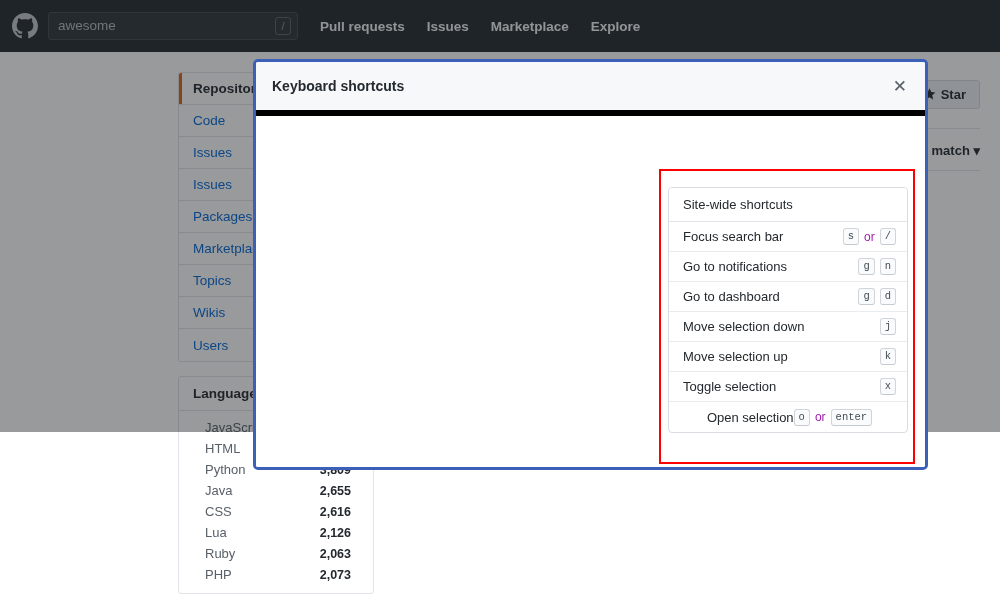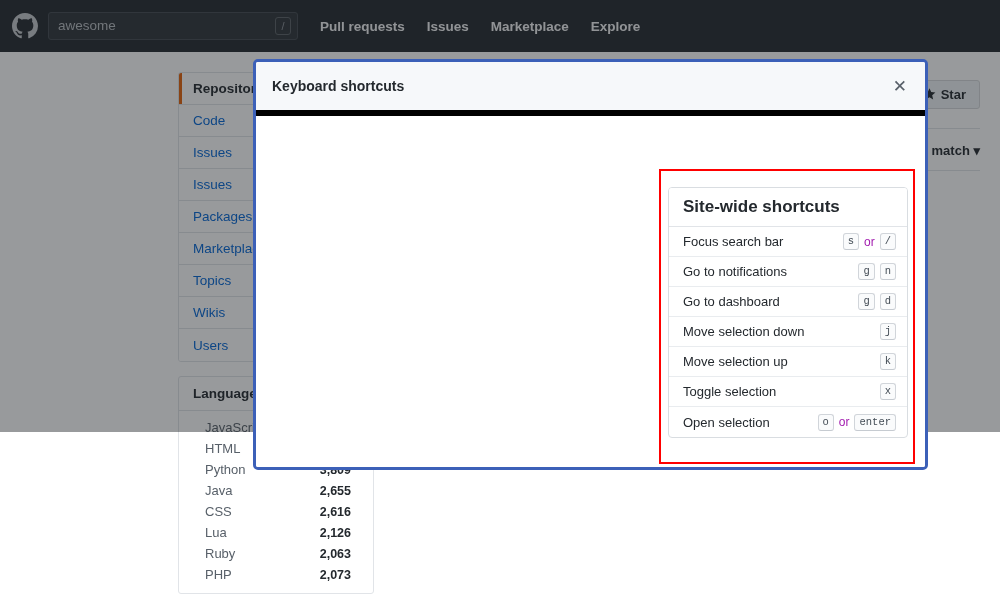--- a/index.html
+++ b/index.html
@@ -112,29 +112,29 @@
   #redbox {
     position: absolute; left: 403px; top: 53px; width: 256px; height: 295px;
     border: 2px solid #ff0000;
   }
 
   .shortcut-card {
     position: absolute; left: 412px; top: 71px; width: 240px;
     border: 1px solid #d9dde1; border-radius: 4px; background: #fff; overflow: hidden;
   }
   .shortcut-card-title {
-    font-size: 17px; font-weight: 700; color: #24292e;
+    font-size: 13px; font-weight: 400; color: #24292e;
     padding: 9px 0 9px 14px; background: #fff; border-bottom: 1px solid #e1e4e8;
   }
   .sc-row {
     display: flex; align-items: center; justify-content: space-between;
     padding: 5px 11px 5px 14px; min-height: 30px;
     border-bottom: 1px solid #e9ecef; font-size: 13px; color: #24292e;
   }
-  .sc-row:last-child { border-bottom: none; }
+  .sc-row:last-child { border-bottom: none; justify-content: center; }
   .sc-keys { display: flex; align-items: center; gap: 5px; flex: 0 0 auto; }
   .kbd {
     display: inline-flex; align-items: center; justify-content: center;
     min-width: 16px; height: 17px; padding: 0 4px;
     background: #fafbfc; border: 1px solid #d1d5da; border-bottom-color: #c6cbd1;
     border-radius: 3px; font-family: "Liberation Mono", monospace;
     font-size: 10.5px; color: #444d56; line-height: 1;
   }
   .sc-or { font-size: 12px; color: #a21caf; }
 </style>

